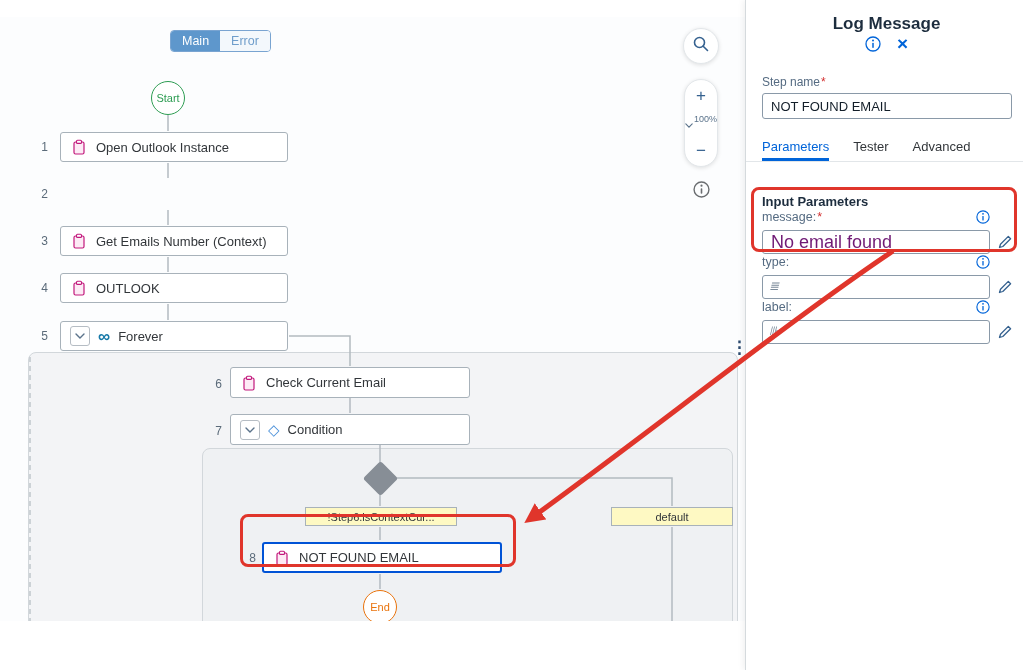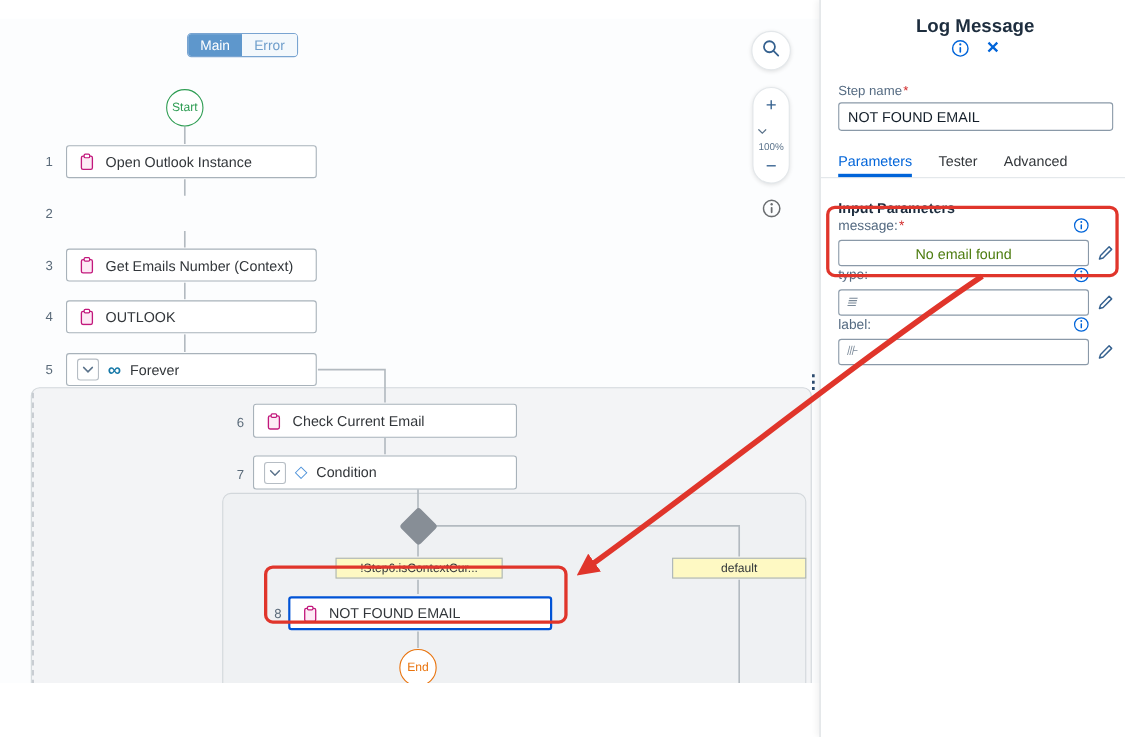--- a/index.html
+++ b/index.html
@@ -51,21 +51,21 @@
   
   .branch-label { position:absolute; height:19px; background:#fef9c3; border:1px solid #a8b2ba; font-size:11px; color:#32363a; display:flex; align-items:center; justify-content:center; z-index:3; white-space:nowrap; }
   #branch-cond { left:305px; top:490px; width:152px; }
   #branch-default { left:611px; top:490px; width:122px; }
 
   
   .round-btn { position:absolute; width:36px; height:36px; border-radius:50%; background:#fff; border:1px solid #e3e7ea; box-shadow:0 1px 4px rgba(0,0,0,.12); display:flex; align-items:center; justify-content:center; z-index:4; }
   #search-btn { left:683px; top:11px; }
   .zoom-pill { position:absolute; left:684px; top:62px; width:34px; height:88px; background:#fff; border:1px solid #e3e7ea; border-radius:17px; box-shadow:0 1px 4px rgba(0,0,0,.12); display:flex; flex-direction:column; align-items:center; justify-content:space-between; padding:7px 0; z-index:4; }
   .zoom-btn { color:#35618f; font-size:17px; line-height:1; cursor:pointer; }
-  .zoom-mid { display:flex; flex-direction:column; align-items:flex-start; gap:1px; }
+  .zoom-mid { display:flex; flex-direction:row; align-items:flex-start; gap:1px; }
   .zoom-level { font-size:9px; color:#5b738b; }
   #canvas-info { position:absolute; left:693px; top:164px; width:17px; height:17px; color:#6a6d70; z-index:4; }
 
   
   .dots-handle { position:absolute; left:731px; top:322px; font-size:17px; font-weight:bold; color:#2c4a6e; z-index:6; line-height:1.1; cursor:col-resize; }
 
   
   .panel { position:absolute; left:745px; top:0; width:278px; height:670px; background:#fff; border-left:1px solid #d5dadd; box-shadow:-2px 0 6px rgba(0,0,0,.06); z-index:5; padding:14px 12px 0 16px; }
   .panel-title-row { display:flex; align-items:center; justify-content:space-between;flex-direction:column; }
   .panel-title { font-size:17px; font-weight:bold; color:#1d2d3e; }
@@ -76,28 +76,28 @@
   .field-label { font-size:12px; color:#556b82; }
   .req { color:#d32f2f; margin-left:1px; }
 
   .stepname-label { margin-top:22px; }
   .stepname-input { margin-top:4px; width:250px; height:26px; border:1px solid #8a99a8; border-radius:3px; font-family:"Liberation Sans",sans-serif; font-size:13px; color:#131e29; padding:0 8px; }
 
   .panel-tabs { margin:14px -12px 0 -16px; padding:0 12px 0 16px; border-bottom:1px solid #e2e6e9; display:flex; gap:24px; }
   .panel-tab { font-size:13px; padding:6px 0 7px 0; cursor:pointer; color:#32363a; }
   .panel-tab.active { color:#0064d9; border-bottom:3px solid #0064d9; padding-bottom:4px; }
 
-  .section-title { margin-top:20px; font-size:13px; font-weight:bold; color:#1d2d3e; }
+  .section-title { margin-top:32px; font-size:13px; font-weight:bold; color:#1d2d3e; }
 
   .pfield { }
   .pfield-head { display:flex; align-items:center; justify-content:space-between; width:228px; height:16px; }
   .pfield-label { font-size:12.5px; color:#556b82; }
   .pfield-row { margin-top:5px; display:flex; align-items:center; gap:7px; }
   .input-wrap { position:relative; width:228px; }
-  .p-input { width:228px; height:24px; border:1px solid #8a99a8; border-radius:3px; font-family:"Liberation Sans",sans-serif; font-size:13px; color:#4d7c0f; padding:0 8px;text-align:center; }
+  .p-input { width:228px; height:24px; border:1px solid #8a99a8; border-radius:3px; font-family:"Liberation Sans",sans-serif; font-size:18px; color:#701a75; padding:0 8px; }
   .p-input.has-glyph { padding-left:24px; }
   .in-glyph { position:absolute; left:7px; top:4px; font-size:12px; font-style:italic; color:#7b8a99; pointer-events:none; }
   .pencil-btn { width:16px; height:16px; cursor:pointer; }
 
   
   .red-box { position:absolute; border:3px solid #e0352b; border-radius:8px; z-index:40; pointer-events:none; }
   #red-box-step { left:240px; top:514px; width:276px; height:53px; }
   #red-box-field { left:751px; top:187px; width:266px; height:65px; }
   svg.annotation-layer { position:absolute; left:0; top:0; z-index:41; pointer-events:none; }
 </style>

